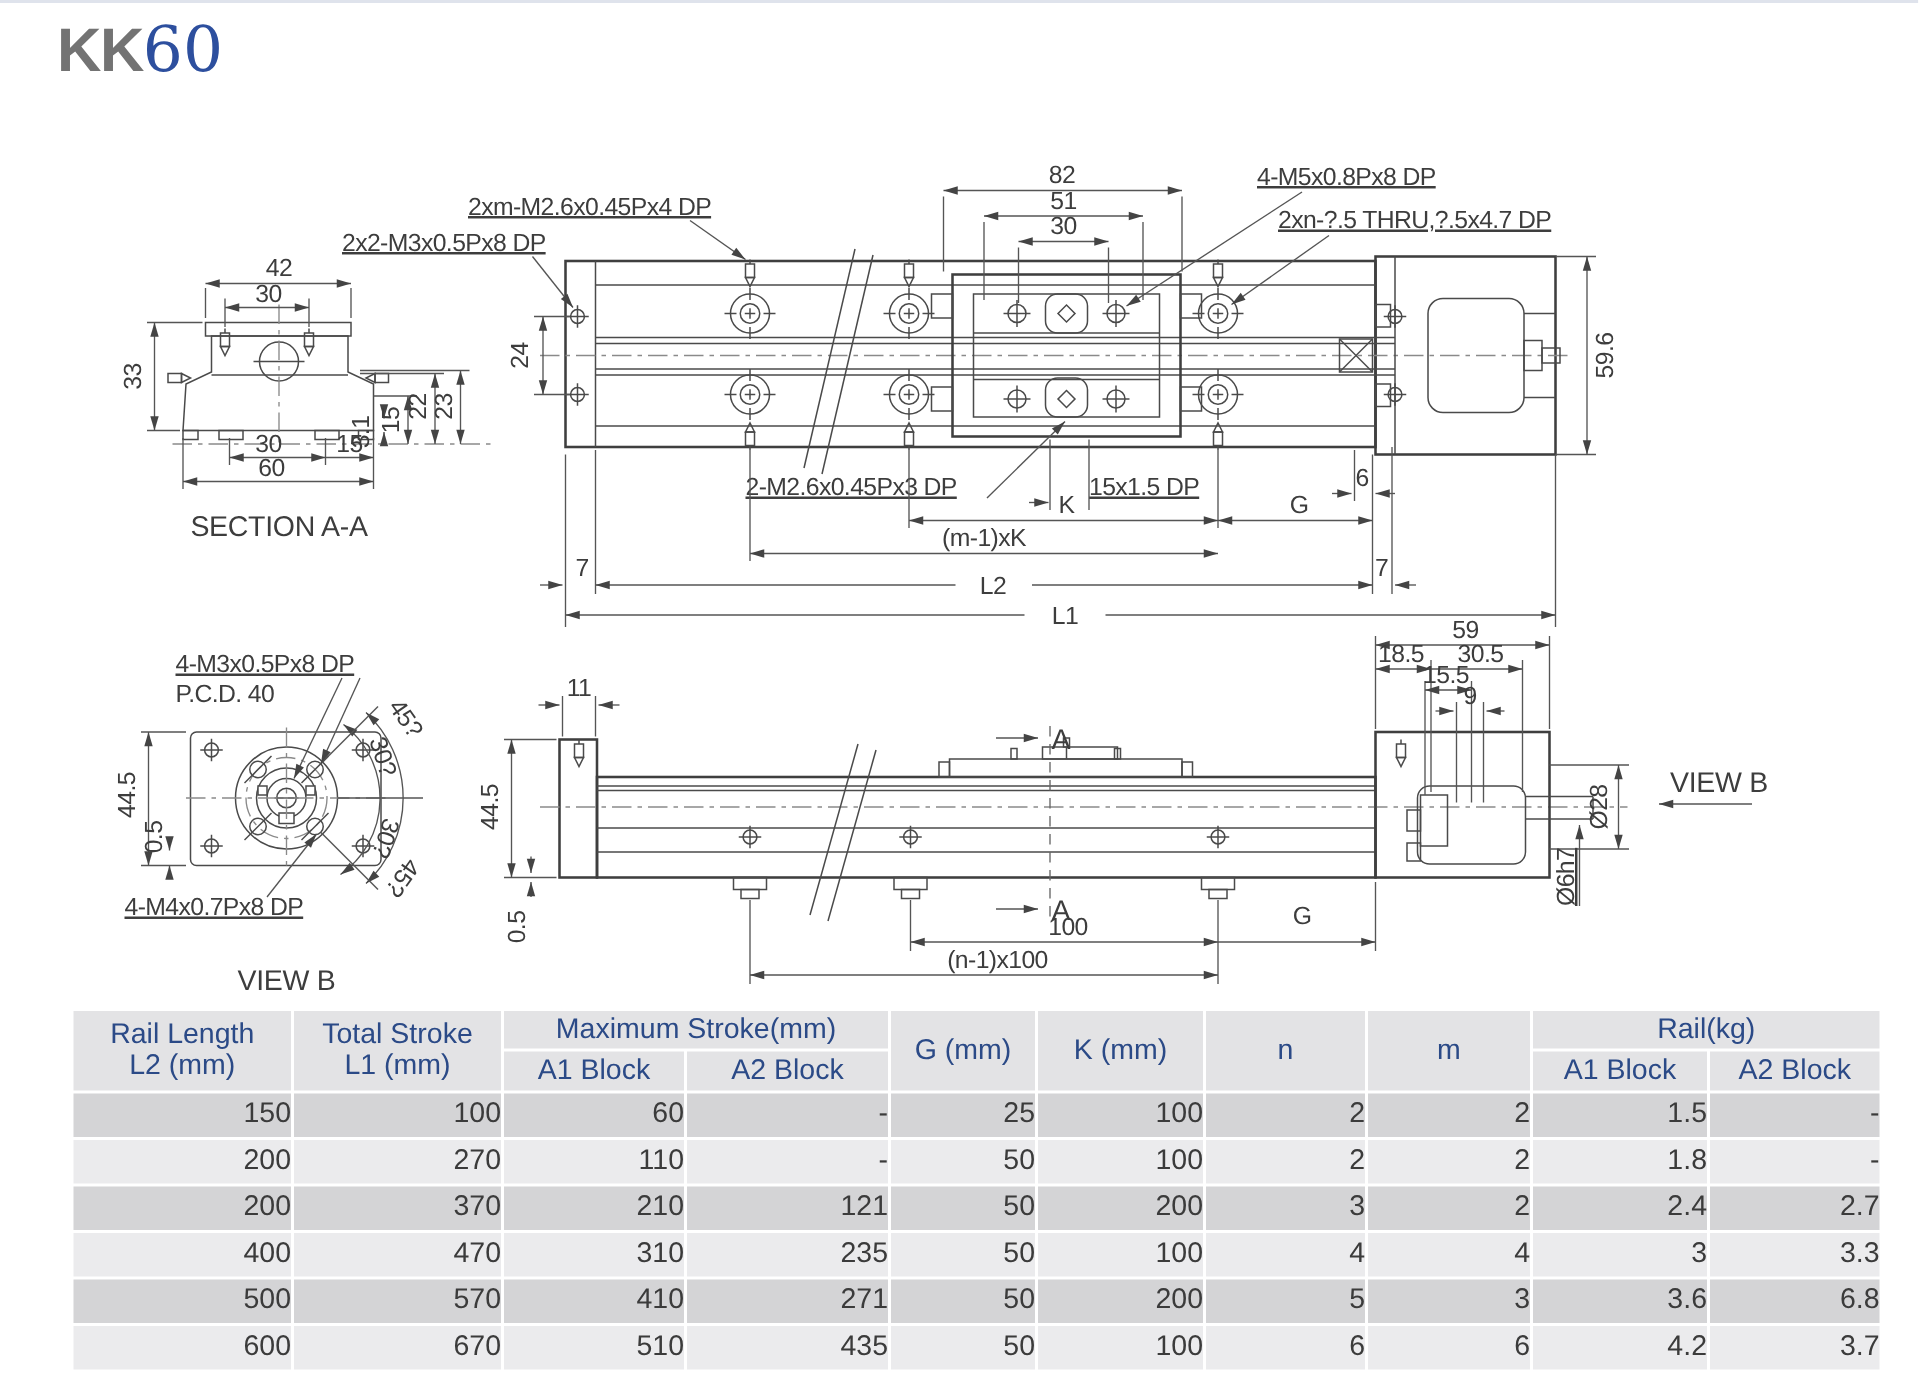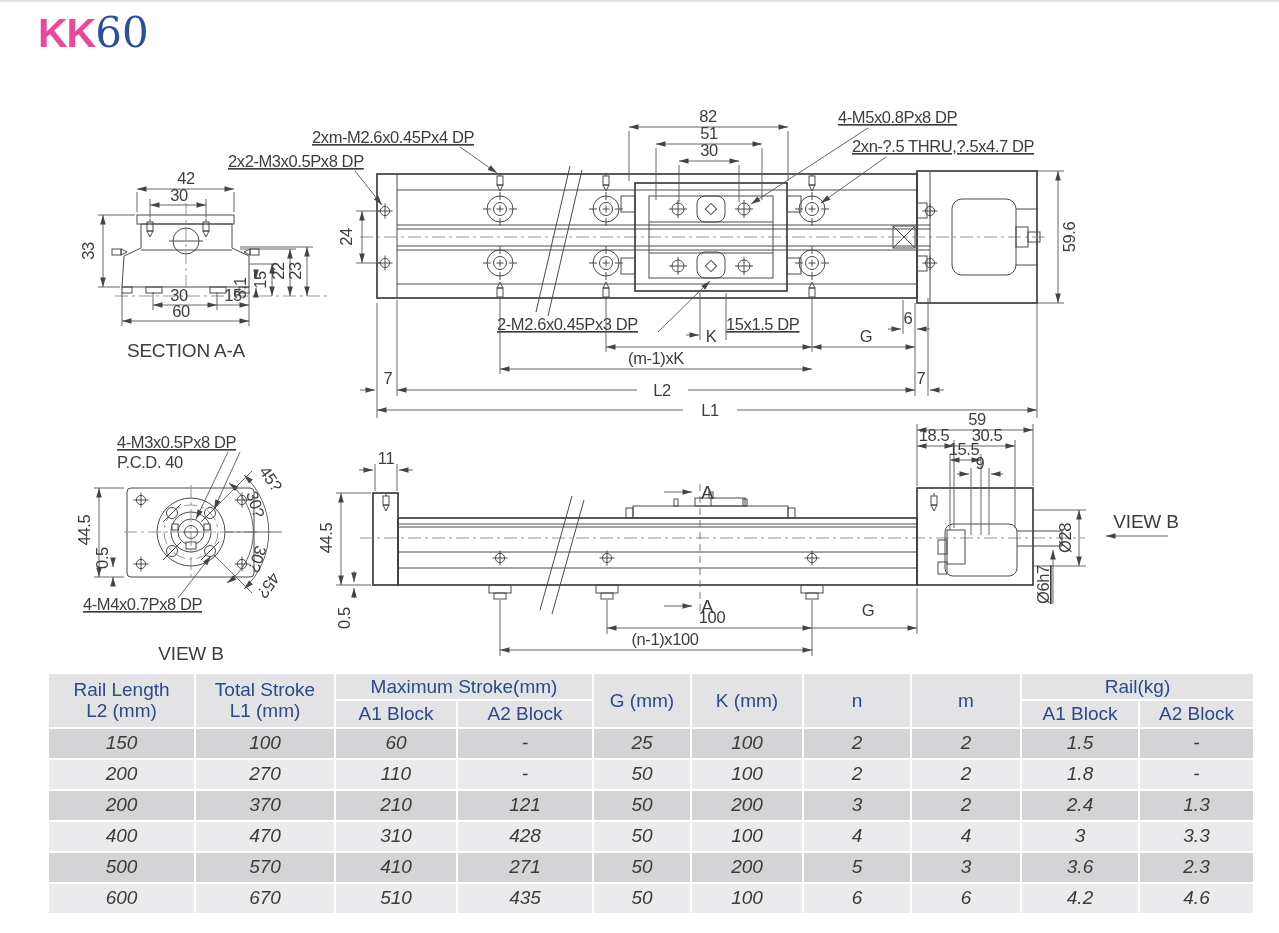--- a/index.html
+++ b/index.html
@@ -1,34 +1,34 @@
 <!DOCTYPE html>
 <html><head>
 <meta charset="utf-8">
 <style>
   html,body{margin:0;padding:0;background:#ffffff;}
   .page{position:relative;width:1279px;height:933px;background:#fff;overflow:hidden;
         font-family:"Liberation Sans",sans-serif;}
   .topline{position:absolute;left:0;top:0;width:1279px;height:2px;background:#dfe3ec;}
   .title{position:absolute;left:38px;top:8px;white-space:nowrap;}
-  .title .kk{font-family:"Liberation Sans",sans-serif;font-weight:700;font-size:41px;color:#ec4899;letter-spacing:-1px;}
+  .title .kk{font-family:"Liberation Sans",sans-serif;font-weight:700;font-size:41px;color:#737373;letter-spacing:-1px;}
   .title .num{font-family:"DejaVu Serif","Liberation Serif",serif;font-weight:400;font-size:42px;color:#2d4f9e;}
   svg text{font-family:"Liberation Sans",sans-serif;}
   .d{font-size:16.5px;fill:#3d3d3d;letter-spacing:-0.4px;}
   .dt{font-size:19px;fill:#3d3d3d;letter-spacing:-0.2px;}
   .u{text-decoration:underline;}
   .ln{stroke:#4a4a4a;stroke-width:1;fill:none;}
   .ln2{stroke:#3f3f3f;stroke-width:1.7;fill:none;}
   .dim{stroke:#555555;stroke-width:0.9;fill:none;}
   .cl{stroke:#8a8a8a;stroke-width:0.9;fill:none;stroke-dasharray:13 4 3 4;}
   .dash{stroke:#666;stroke-width:0.9;fill:none;stroke-dasharray:7 5;}
   
   .spec{position:absolute;left:47px;top:672px;width:1206px;border-collapse:separate;border-spacing:2px 2px;table-layout:fixed;}
   .spec th{background:#e3e3e5;color:#2b4a87;font-weight:400;font-size:19px;line-height:1.12;padding:2px 0;vertical-align:middle;}
-  .spec td{font-size:19px;color:#3b3b3b;text-align:center;padding:1px 0;height:27px;font-style:italic;}
+  .spec td{font-size:19px;color:#3b3b3b;text-align:right;padding:1px 0;height:27px;}
   .spec tbody tr:nth-child(odd) td{background:#d4d4d6;}
   .spec tbody tr:nth-child(even) td{background:#ebebed;}
   .plogo{position:absolute;left:1040px;top:929px;width:205px;height:4px;overflow:hidden;}
 </style>
 </head>
 <body>
 
 <div class="page">
   <div class="topline"></div>
   <div class="title"><span class="kk">KK</span><span class="num">60</span></div>
@@ -484,57 +484,57 @@
         <tr>
           <td>200</td>
           <td>370</td>
           <td>210</td>
           <td>121</td>
           <td>50</td>
           <td>200</td>
           <td>3</td>
           <td>2</td>
           <td>2.4</td>
-          <td>1.3</td>
+          <td>2.7</td>
         </tr>
         <tr>
           <td>400</td>
           <td>470</td>
           <td>310</td>
-          <td>428</td>
+          <td>235</td>
           <td>50</td>
           <td>100</td>
           <td>4</td>
           <td>4</td>
           <td>3</td>
           <td>3.3</td>
         </tr>
         <tr>
           <td>500</td>
           <td>570</td>
           <td>410</td>
           <td>271</td>
           <td>50</td>
           <td>200</td>
           <td>5</td>
           <td>3</td>
           <td>3.6</td>
-          <td>2.3</td>
+          <td>6.8</td>
         </tr>
         <tr>
           <td>600</td>
           <td>670</td>
           <td>510</td>
           <td>435</td>
           <td>50</td>
           <td>100</td>
           <td>6</td>
           <td>6</td>
           <td>4.2</td>
-          <td>4.6</td>
+          <td>3.7</td>
         </tr>
       </tbody>
   </table>
 
   <div class="plogo">
     
   </div>
 </div>
 
 </body></html>

